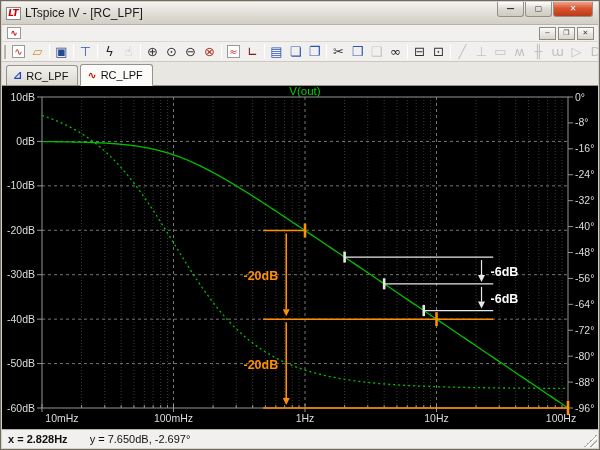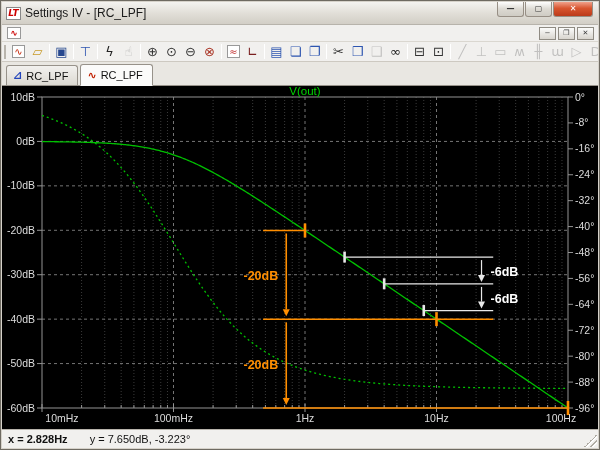--- a/index.html
+++ b/index.html
@@ -102,21 +102,21 @@
       transparent 64%,transparent 71%,#b0aca4 71%,#b0aca4 78%,#fff 78%,#fff 85%,transparent 85%);
   }
 </style>
 </head>
 <body>
 
 <div class="window">
 
   <div class="titlebar">
     <div class="tb-logo">LT</div>
-    <div class="tb-title">Settings IV - [RC_LPF]</div>
+    <div class="tb-title">LTspice IV - [RC_LPF]</div>
     <div class="winbtns">
         <div class="winbtn min">—</div>
         <div class="winbtn max">▢</div>
         <div class="winbtn close">✕</div>
       </div>
   </div>
 
   <div class="menubar">
     <div class="mdi-icon">∿</div>
     <div class="mdibtns">
@@ -404,17 +404,17 @@
           <text x="488.5285825281201" y="189.99357142857144" fill="#ffffff" font-family="Liberation Sans, sans-serif" font-size="12.5" font-weight="bold">-6dB</text>
           <line x1="479.5285825281201" y1="200.911" x2="479.5285825281201" y2="215.61257142857144" stroke="#e8e8e8" stroke-width="1.2"></line>
           <polygon points="476.0285825281201,215.61257142857144 483.0285825281201,215.61257142857144 479.5285825281201,222.61257142857144" fill="#e8e8e8"></polygon>
           <text x="488.5285825281201" y="216.76178571428574" fill="#ffffff" font-family="Liberation Sans, sans-serif" font-size="12.5" font-weight="bold">-6dB</text>
         </g>
       </svg>
   </div>
 
   <div class="statusbar">
     <span class="status-x">x = 2.828Hz</span>
-    <span class="status-y">y = 7.650dB, -3.223°</span>
+    <span class="status-y">y = 7.650dB, -2.697°</span>
     <div class="resize-grip"></div>
   </div>
 
 </div>
 
 </body></html>

